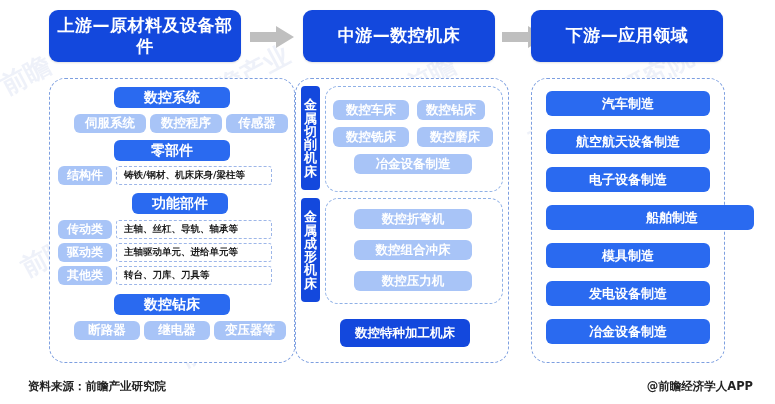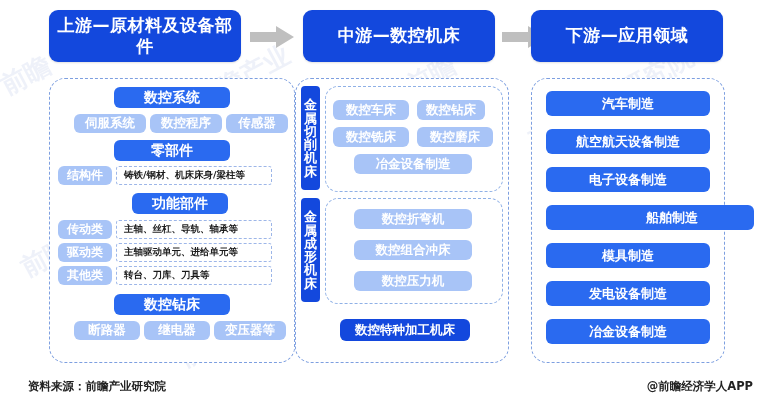--- a/index.html
+++ b/index.html
@@ -235,21 +235,21 @@
   <div class="mpill pill pill-light" style="left:354px;top:209px;width:118px;">
     <span>数控折弯机</span>
   </div>
   <div class="mpill pill pill-light" style="left:354px;top:240px;width:118px;">
     <span>数控组合冲床</span>
   </div>
   <div class="mpill pill pill-light" style="left:354px;top:271px;width:118px;">
     <span>数控压力机</span>
   </div>
 
-  <div class="mpill pill pill-deep" style="left:340px;top:319px;width:130px;height:22px;">
+  <div class="mpill pill pill-deep" style="left:340px;top:319px;width:130px;height:28px;">
     <span>数控特种加工机床</span>
   </div>
 
   <div class="colbox" id="col3">
     <div class="rpill pill pill-dark" style="top:12px;">
       <span>汽车制造</span>
     </div>
     <div class="rpill pill pill-dark" style="top:50px;">
       <span>航空航天设备制造</span>
     </div>

